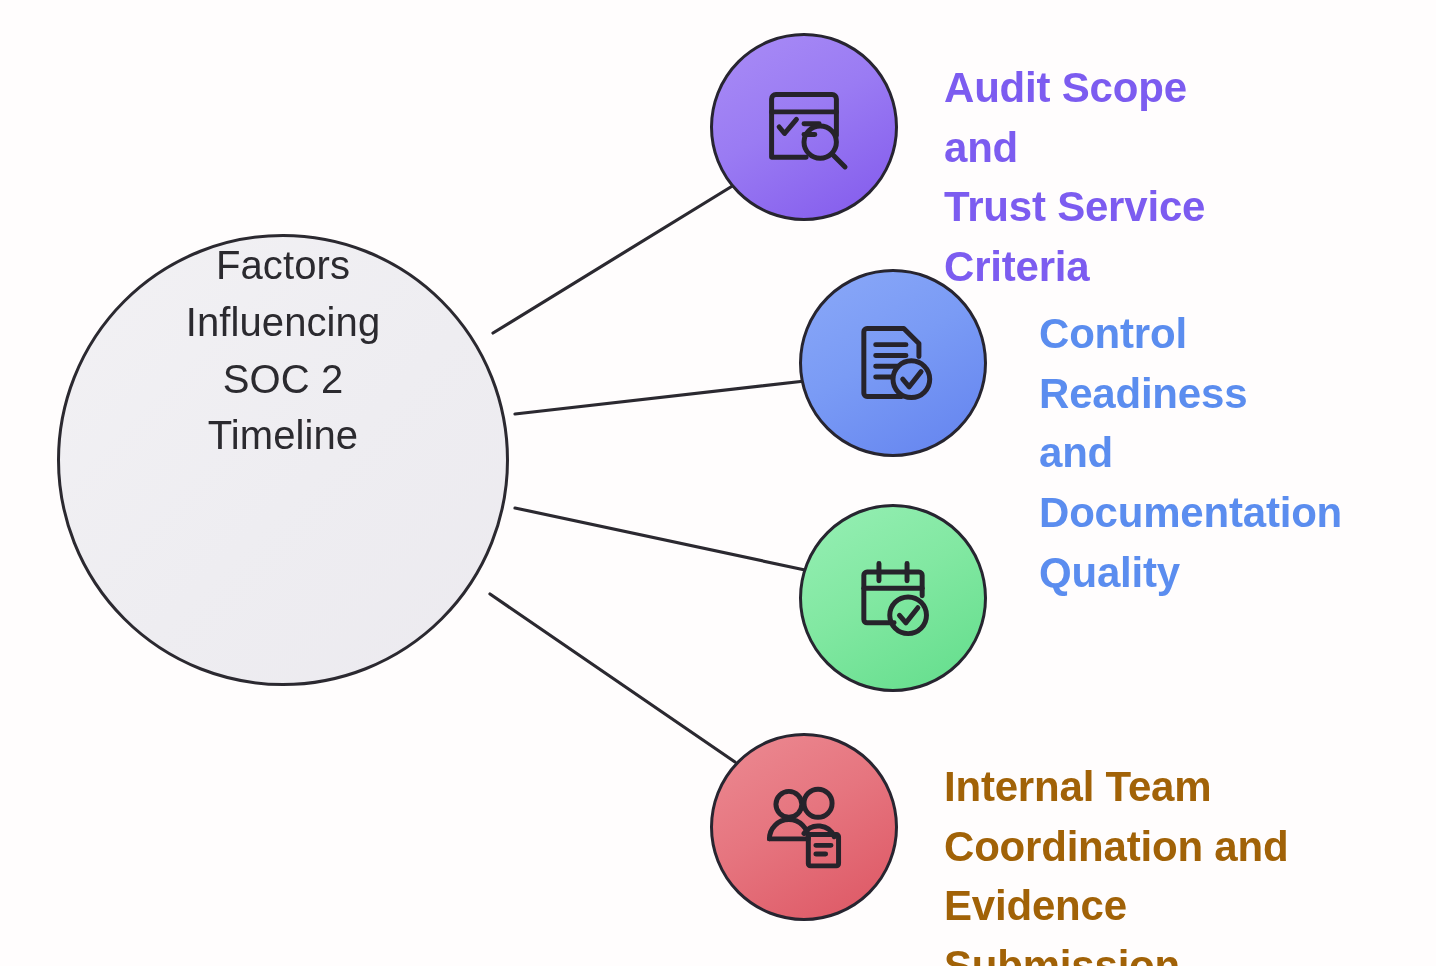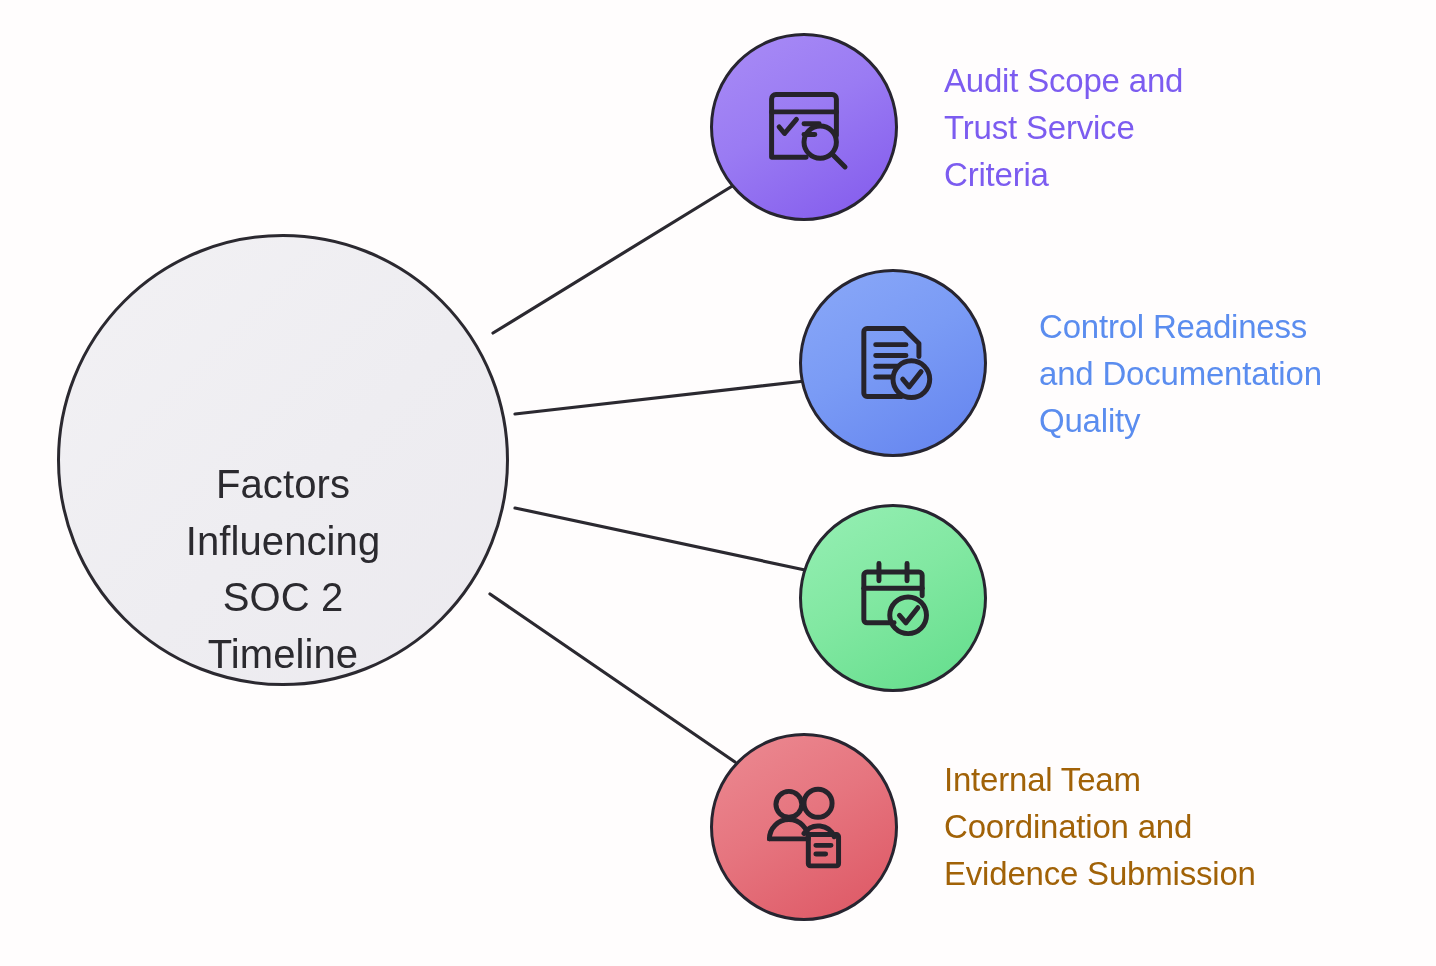--- a/index.html
+++ b/index.html
@@ -28,21 +28,21 @@
     position: absolute;
     left: 57px;
     top: 234px;
     width: 452px;
     height: 452px;
     border-radius: 50%;
     background: linear-gradient(135deg, #f2f1f4 0%, #eeedf1 55%, #eceaef 100%);
     border: 3px solid #2b2930;
     box-sizing: border-box;
     display: flex;
-    align-items: flex-end;
+    align-items: flex-start;
     justify-content: center;
     z-index: 3;
   }
   .hub-label {
     font-size: 40px;
     line-height: 1.42;
     color: #2b2a2f;
     text-align: center;
     letter-spacing: 0.1px;
     white-space: pre-line;
@@ -65,22 +65,22 @@
   .node svg { display: block; }
 
   .node-purple { left: 710px; top: 33px;  background: linear-gradient(150deg, #a98cf6 0%, #9a7bf3 45%, #8259ec 100%); }
   .node-blue   { left: 799px; top: 269px; background: linear-gradient(150deg, #8aa8f8 0%, #7a9bf5 45%, #6383ef 100%); }
   .node-green  { left: 799px; top: 504px; background: linear-gradient(150deg, #96efb4 0%, #82e8a2 45%, #62dd8b 100%); }
   .node-red    { left: 710px; top: 733px; background: linear-gradient(150deg, #ec8a92 0%, #e6757f 45%, #dd5663 100%); }
 
   
   .leaf-label {
     position: absolute;
-    font-weight: 400;
-    font-size: 33px;
+    font-weight: 700;
+    font-size: 42px;
     line-height: 1.42;
     letter-spacing: -0.2px;
     white-space: pre-line;
     z-index: 2;
   }
   .label-purple { left: 944px;  top: 58px;  color: #7c5cf0; width: 320px; }
   .label-blue   { left: 1039px; top: 304px; color: #5b8def; width: 360px; }
   .label-green  { left: 1039px; top: 549px; color: #76e3a0; width: 380px; }
   .label-red    { left: 944px;  top: 757px; color: #a16207; width: 400px; }
 </style>

